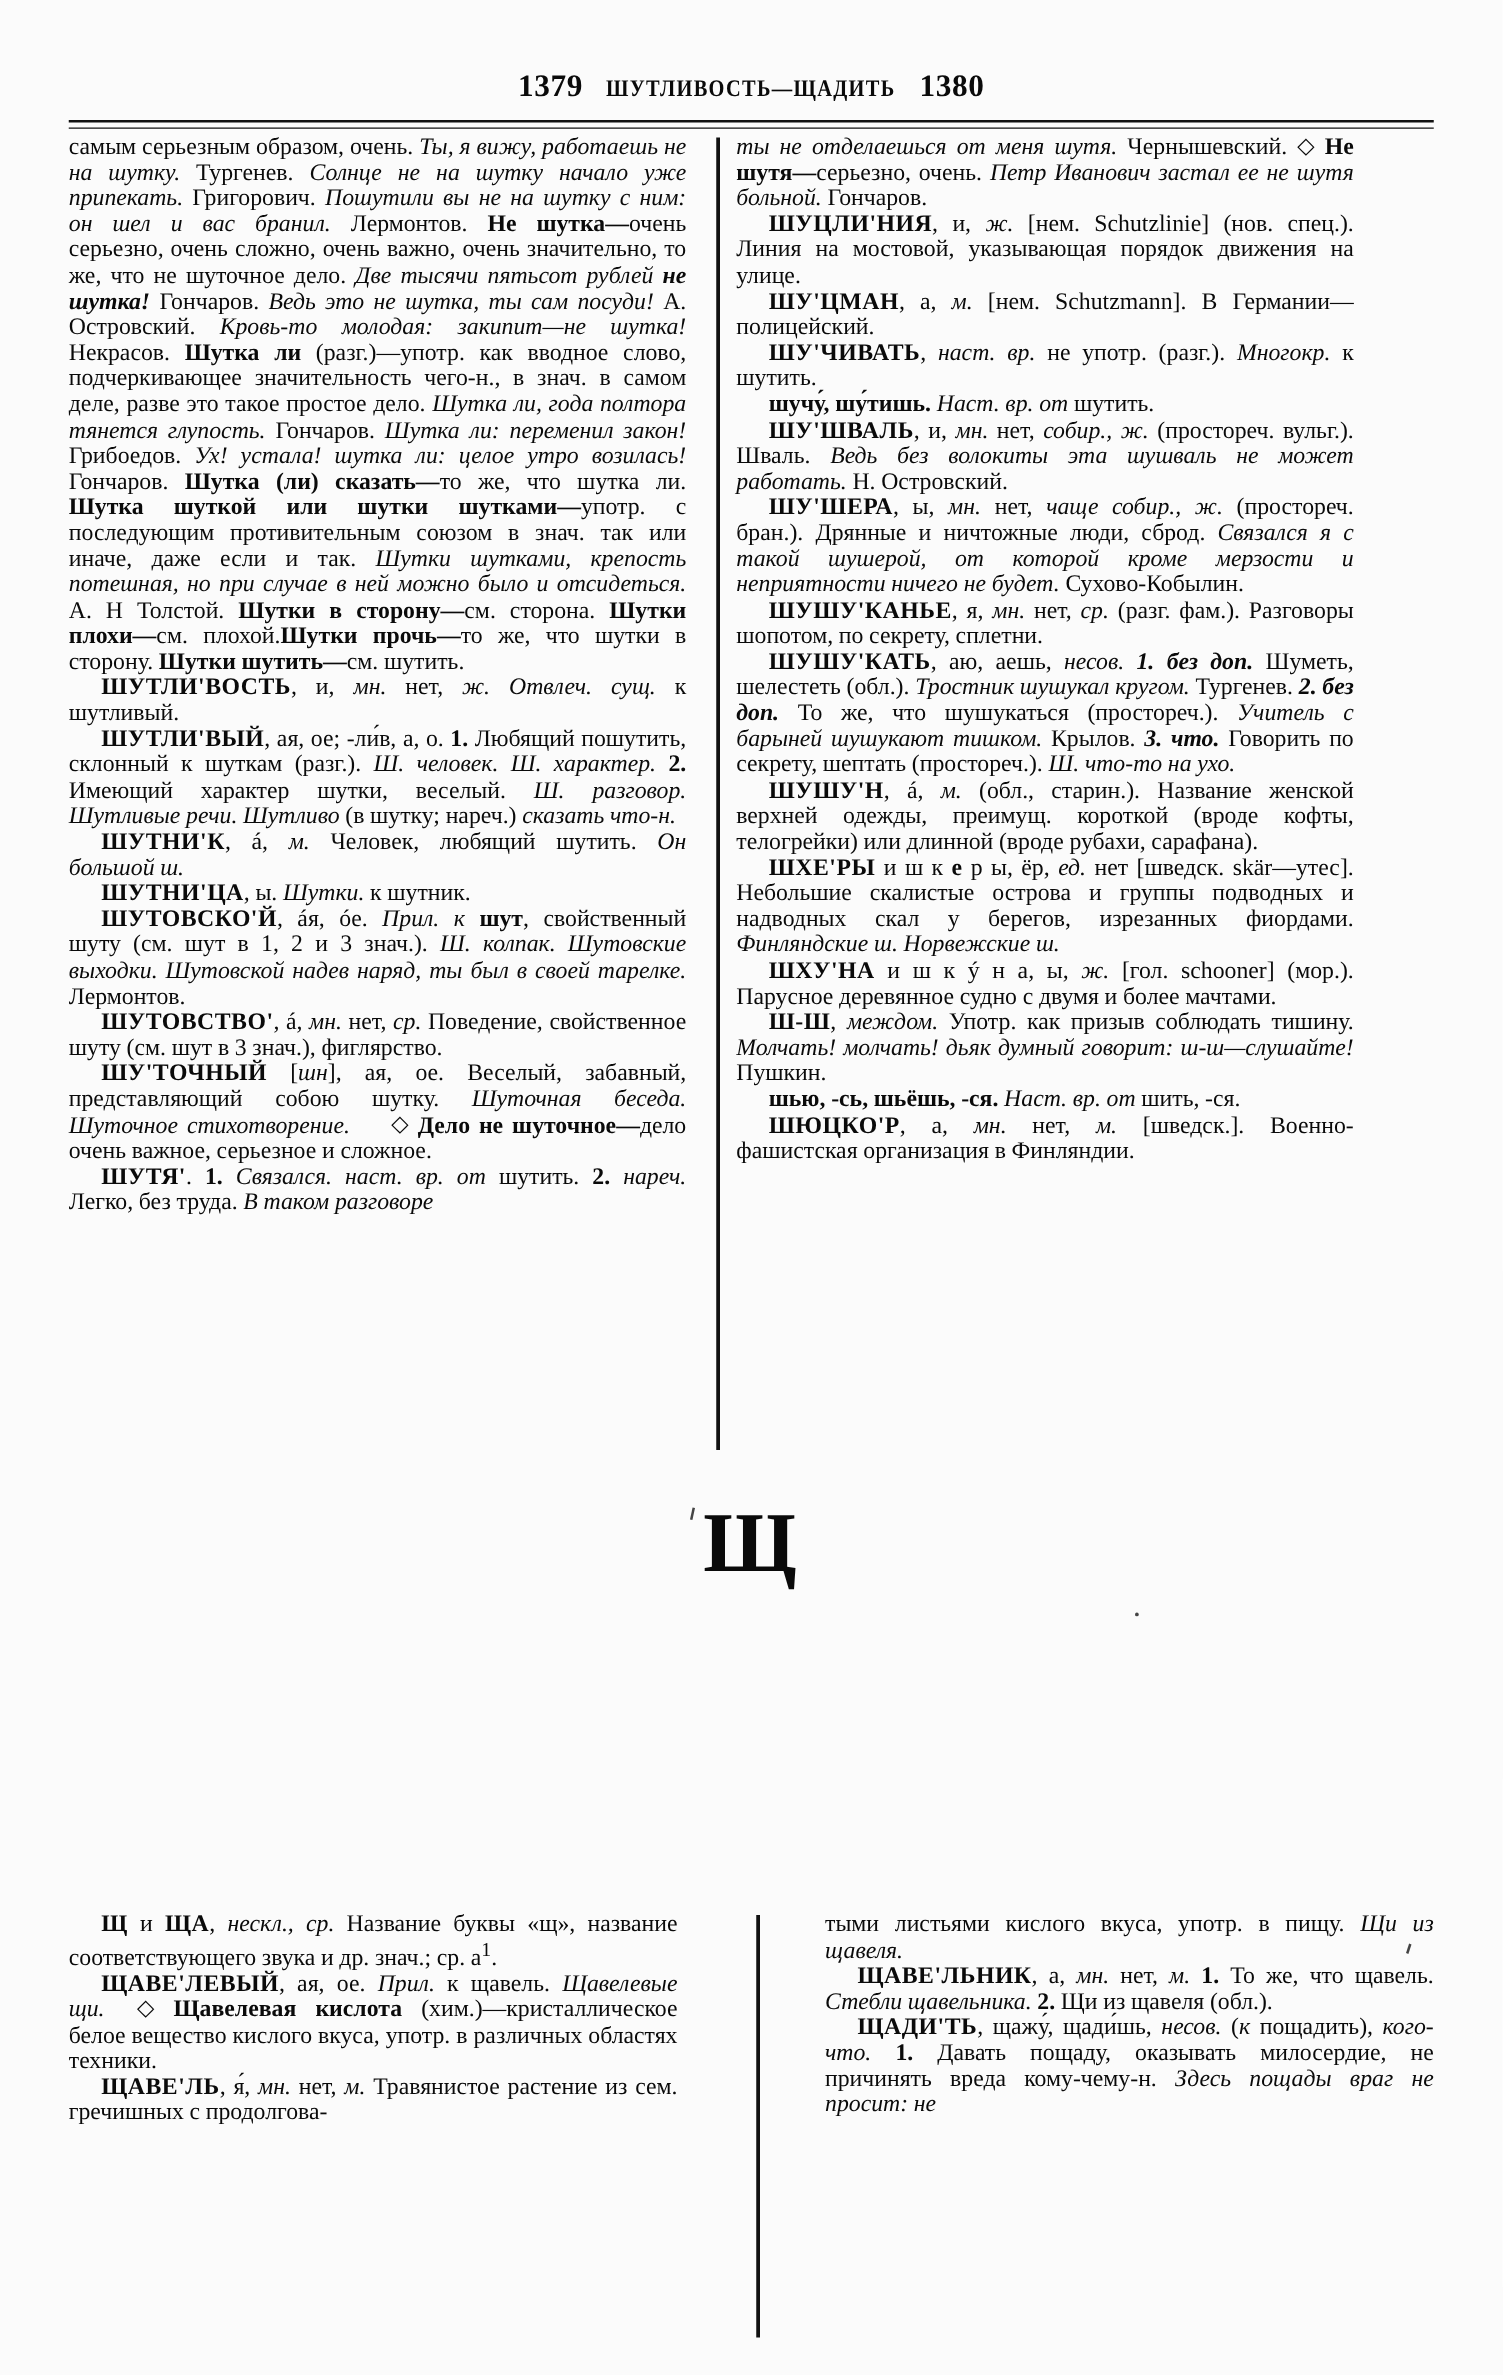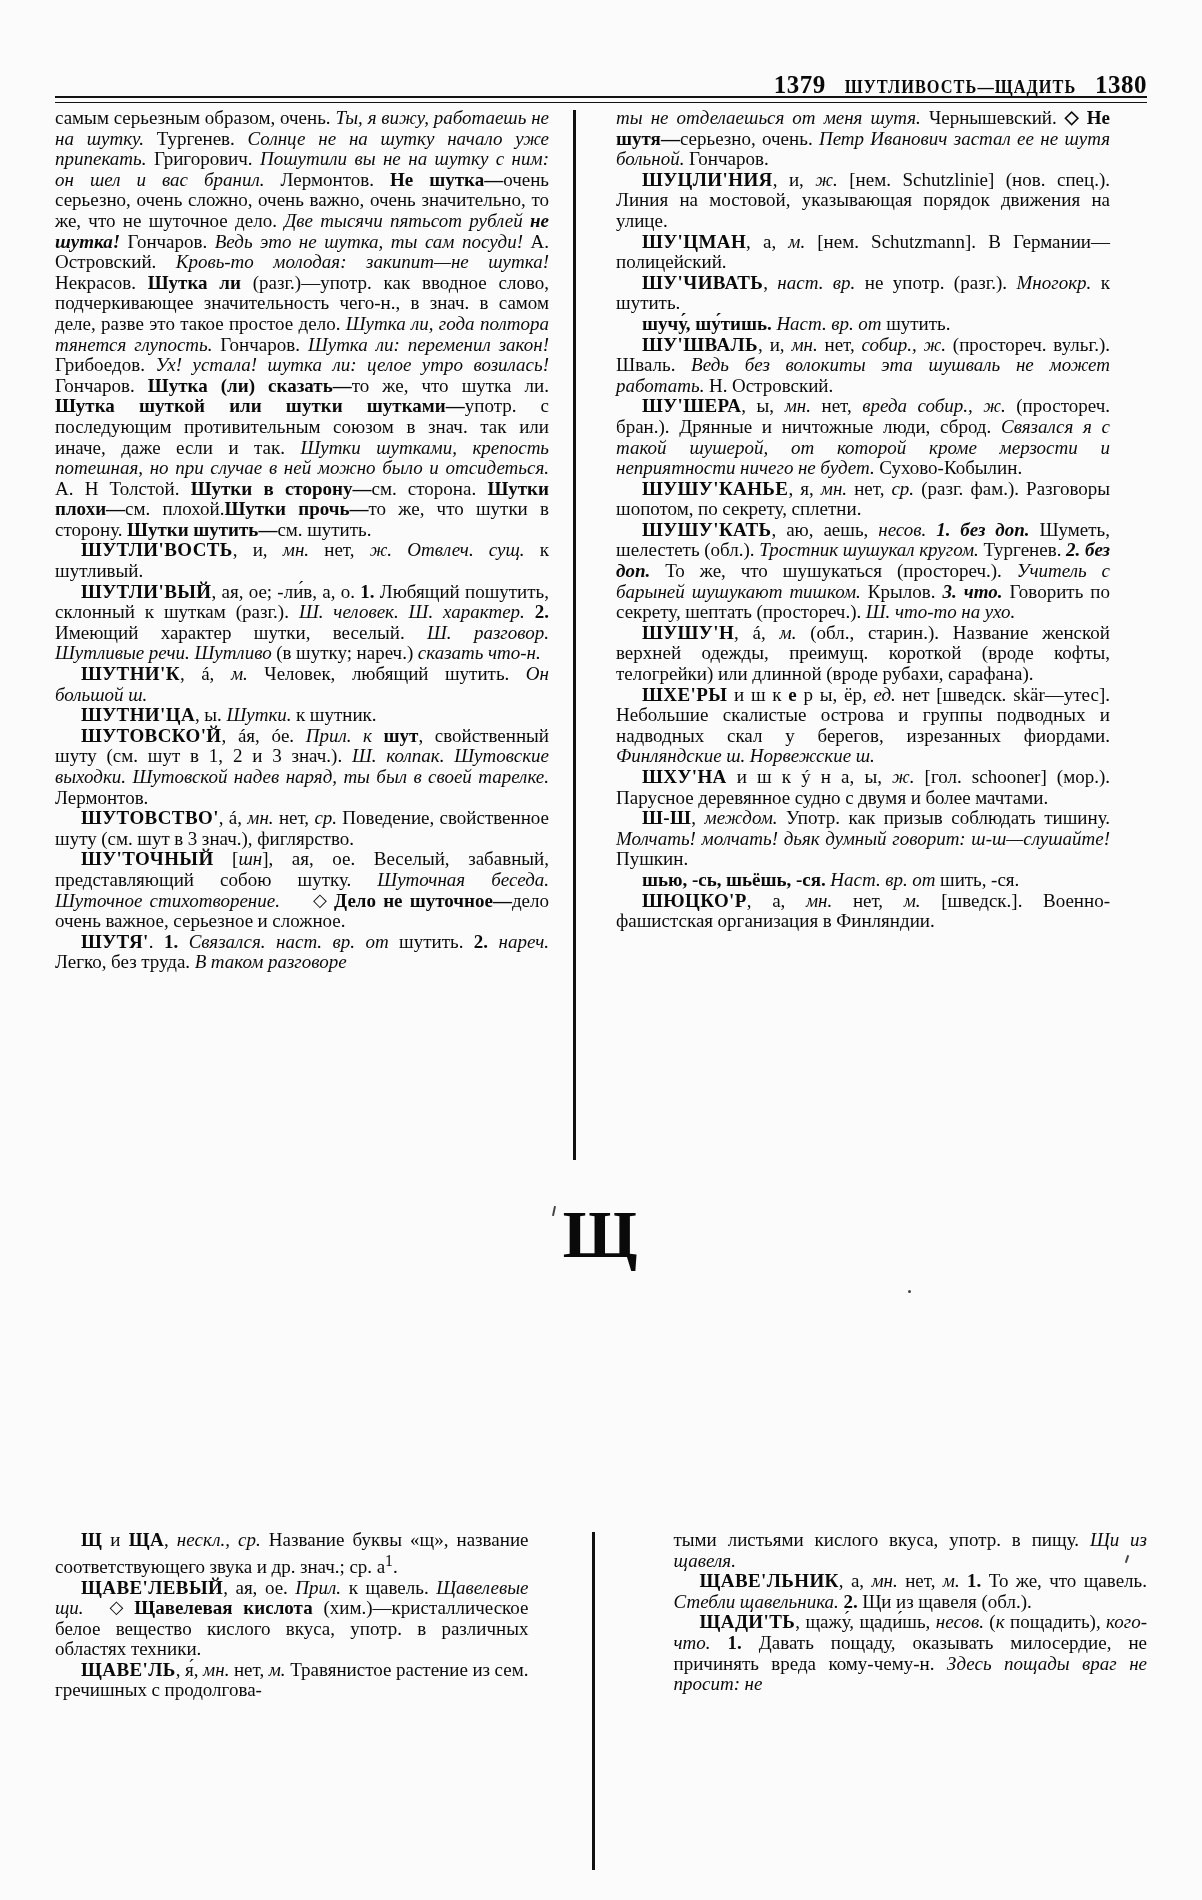--- a/index.html
+++ b/index.html
@@ -26,22 +26,21 @@
 
   
   .runhead {
     position: absolute;
     top: 56px;
     left: 55px;
     right: 55px;
     height: 34px;
     display: flex;
     align-items: baseline;
-    justify-content: flex-end;
-    margin-top: 15px;
+    justify-content: center;
   }
   .folio {
     font-family: "Liberation Serif", "DejaVu Serif", serif;
     font-weight: bold;
     font-size: 25px;
     letter-spacing: 0.5px;
   }
   .runtitle {
     font-family: "Liberation Serif", "DejaVu Serif", serif;
     font-weight: bold;
@@ -72,21 +71,21 @@
   .col {
     width: 494px;
     font-size: 19px;
     line-height: 20.6px;
     text-align: justify;
     text-justify: inter-word;
     hyphens: none;
     word-spacing: -0.2px;
   }
   .col.left { padding-right: 24px; }
-  .col.right { padding-left: 40px; font-family: Liberation Serif, serif; }
+  .col.right { padding-left: 13px; }
   .col-divider {
     width: 3px;
     background: #111;
     margin: 2px 0 0 0;
     flex: 0 0 3px;
     align-self: stretch;
   }
 
   
   .columns-lower {
@@ -169,21 +168,21 @@
         <p class="entry"><span class="hw">ШУТЯ'</span><span>. </span><span class="bd">1.</span><span> </span><span class="it">Связался. наст. вр. от</span><span> шутить. </span><span class="bd">2. </span><span class="it">нареч.</span><span> Легко, без труда. </span><span class="it">В таком разговоре</span></p>
       </div>
     <div class="col-divider"></div>
     <div class="col right" id="upper-right">
         <p class="entry cont"><span class="it">ты не отделаешься от меня шутя.</span><span> Чернышевский. </span><span class="lozenge">◇</span><span> </span><span class="bd">Не шутя—</span><span>серьезно, очень. </span><span class="it">Петр Иванович застал ее не шутя больной.</span><span> Гончаров.</span></p>
         <p class="entry"><span class="hw">ШУЦЛИ'НИЯ</span><span>, и, </span><span class="it">ж.</span><span> [нем. Schutzlinie] (нов. спец.). Линия на мостовой, указывающая порядок движения на улице.</span></p>
         <p class="entry"><span class="hw">ШУ'ЦМАН</span><span>, а, </span><span class="it">м.</span><span> [нем. Schutzmann]. В Германии—полицейский.</span></p>
         <p class="entry"><span class="hw">ШУ'ЧИВАТЬ</span><span>, </span><span class="it">наст. вр.</span><span> не употр. (разг.). </span><span class="it">Многокр.</span><span> к шутить.</span></p>
         <p class="entry"><span class="hw-sm">шучу́, шу́тишь.</span><span> </span><span class="it">Наст. вр. от</span><span> шутить.</span></p>
         <p class="entry"><span class="hw">ШУ'ШВАЛЬ</span><span>, и, </span><span class="it">мн.</span><span> нет, </span><span class="it">собир., ж.</span><span> (простореч. вульг.). Шваль. </span><span class="it">Ведь без волокиты эта шушваль не может работать.</span><span> Н. Островский.</span></p>
-        <p class="entry"><span class="hw">ШУ'ШЕРА</span><span>, ы, </span><span class="it">мн.</span><span> нет, </span><span class="it">вреда собир., ж.</span><span> (простореч. бран.). Дрянные и ничтожные люди, сброд. </span><span class="it">Связался я с такой шушерой, от которой кроме мерзости и неприятности ничего не будет.</span><span> Сухово-Кобылин.</span></p>
+        <p class="entry"><span class="hw">ШУ'ШЕРА</span><span>, ы, </span><span class="it">мн.</span><span> нет, </span><span class="it">чаще собир., ж.</span><span> (простореч. бран.). Дрянные и ничтожные люди, сброд. </span><span class="it">Связался я с такой шушерой, от которой кроме мерзости и неприятности ничего не будет.</span><span> Сухово-Кобылин.</span></p>
         <p class="entry"><span class="hw">ШУШУ'КАНЬЕ</span><span>, я, </span><span class="it">мн.</span><span> нет, </span><span class="it">ср.</span><span> (разг. фам.). Разговоры шопотом, по секрету, сплетни.</span></p>
         <p class="entry"><span class="hw">ШУШУ'КАТЬ</span><span>, аю, аешь, </span><span class="it">несов.</span><span> </span><span class="bit">1. без доп.</span><span> Шуметь, шелестеть (обл.). </span><span class="it">Тростник шушукал кругом.</span><span> Тургенев. </span><span class="bit">2. без доп.</span><span> То же, что шушукаться (простореч.). </span><span class="it">Учитель с барыней шушукают тишком.</span><span> Крылов. </span><span class="bit">3. что.</span><span> Говорить по секрету, шептать (простореч.). </span><span class="it">Ш. что-то на ухо.</span></p>
         <p class="entry"><span class="hw">ШУШУ'Н</span><span>, á, </span><span class="it">м.</span><span> (обл., старин.). Название женской верхней одежды, преимущ. короткой (вроде кофты, телогрейки) или длинной (вроде рубахи, сарафана).</span></p>
         <p class="entry"><span class="hw">ШХЕ'РЫ</span><span> и ш к </span><span class="bd">е</span><span> р ы, </span><span>ёр, </span><span class="it">ед.</span><span> нет [шведск. skär—утес]. Небольшие скалистые острова и группы подводных и надводных скал у берегов, изрезанных фиордами. </span><span class="it">Финляндские ш. Норвежские ш.</span></p>
         <p class="entry"><span class="hw">ШХУ'НА</span><span> и ш к ý н а, ы, </span><span class="it">ж.</span><span> [гол. schooner] (мор.). Парусное деревянное судно с двумя и более мачтами.</span></p>
         <p class="entry"><span class="hw">Ш-Ш</span><span>, </span><span class="it">междом.</span><span> Употр. как призыв соблюдать тишину. </span><span class="it">Молчать! молчать! дьяк думный говорит: ш-ш—слушайте!</span><span> Пушкин.</span></p>
         <p class="entry"><span class="hw-sm">шью, -сь, шьёшь, -ся.</span><span> </span><span class="it">Наст. вр. от</span><span> шить, -ся.</span></p>
         <p class="entry"><span class="hw">ШЮЦКО'Р</span><span>, а, </span><span class="it">мн.</span><span> нет, </span><span class="it">м.</span><span> [шведск.]. Военно-фашистская организация в Финляндии.</span></p>
       </div>
   </div>

